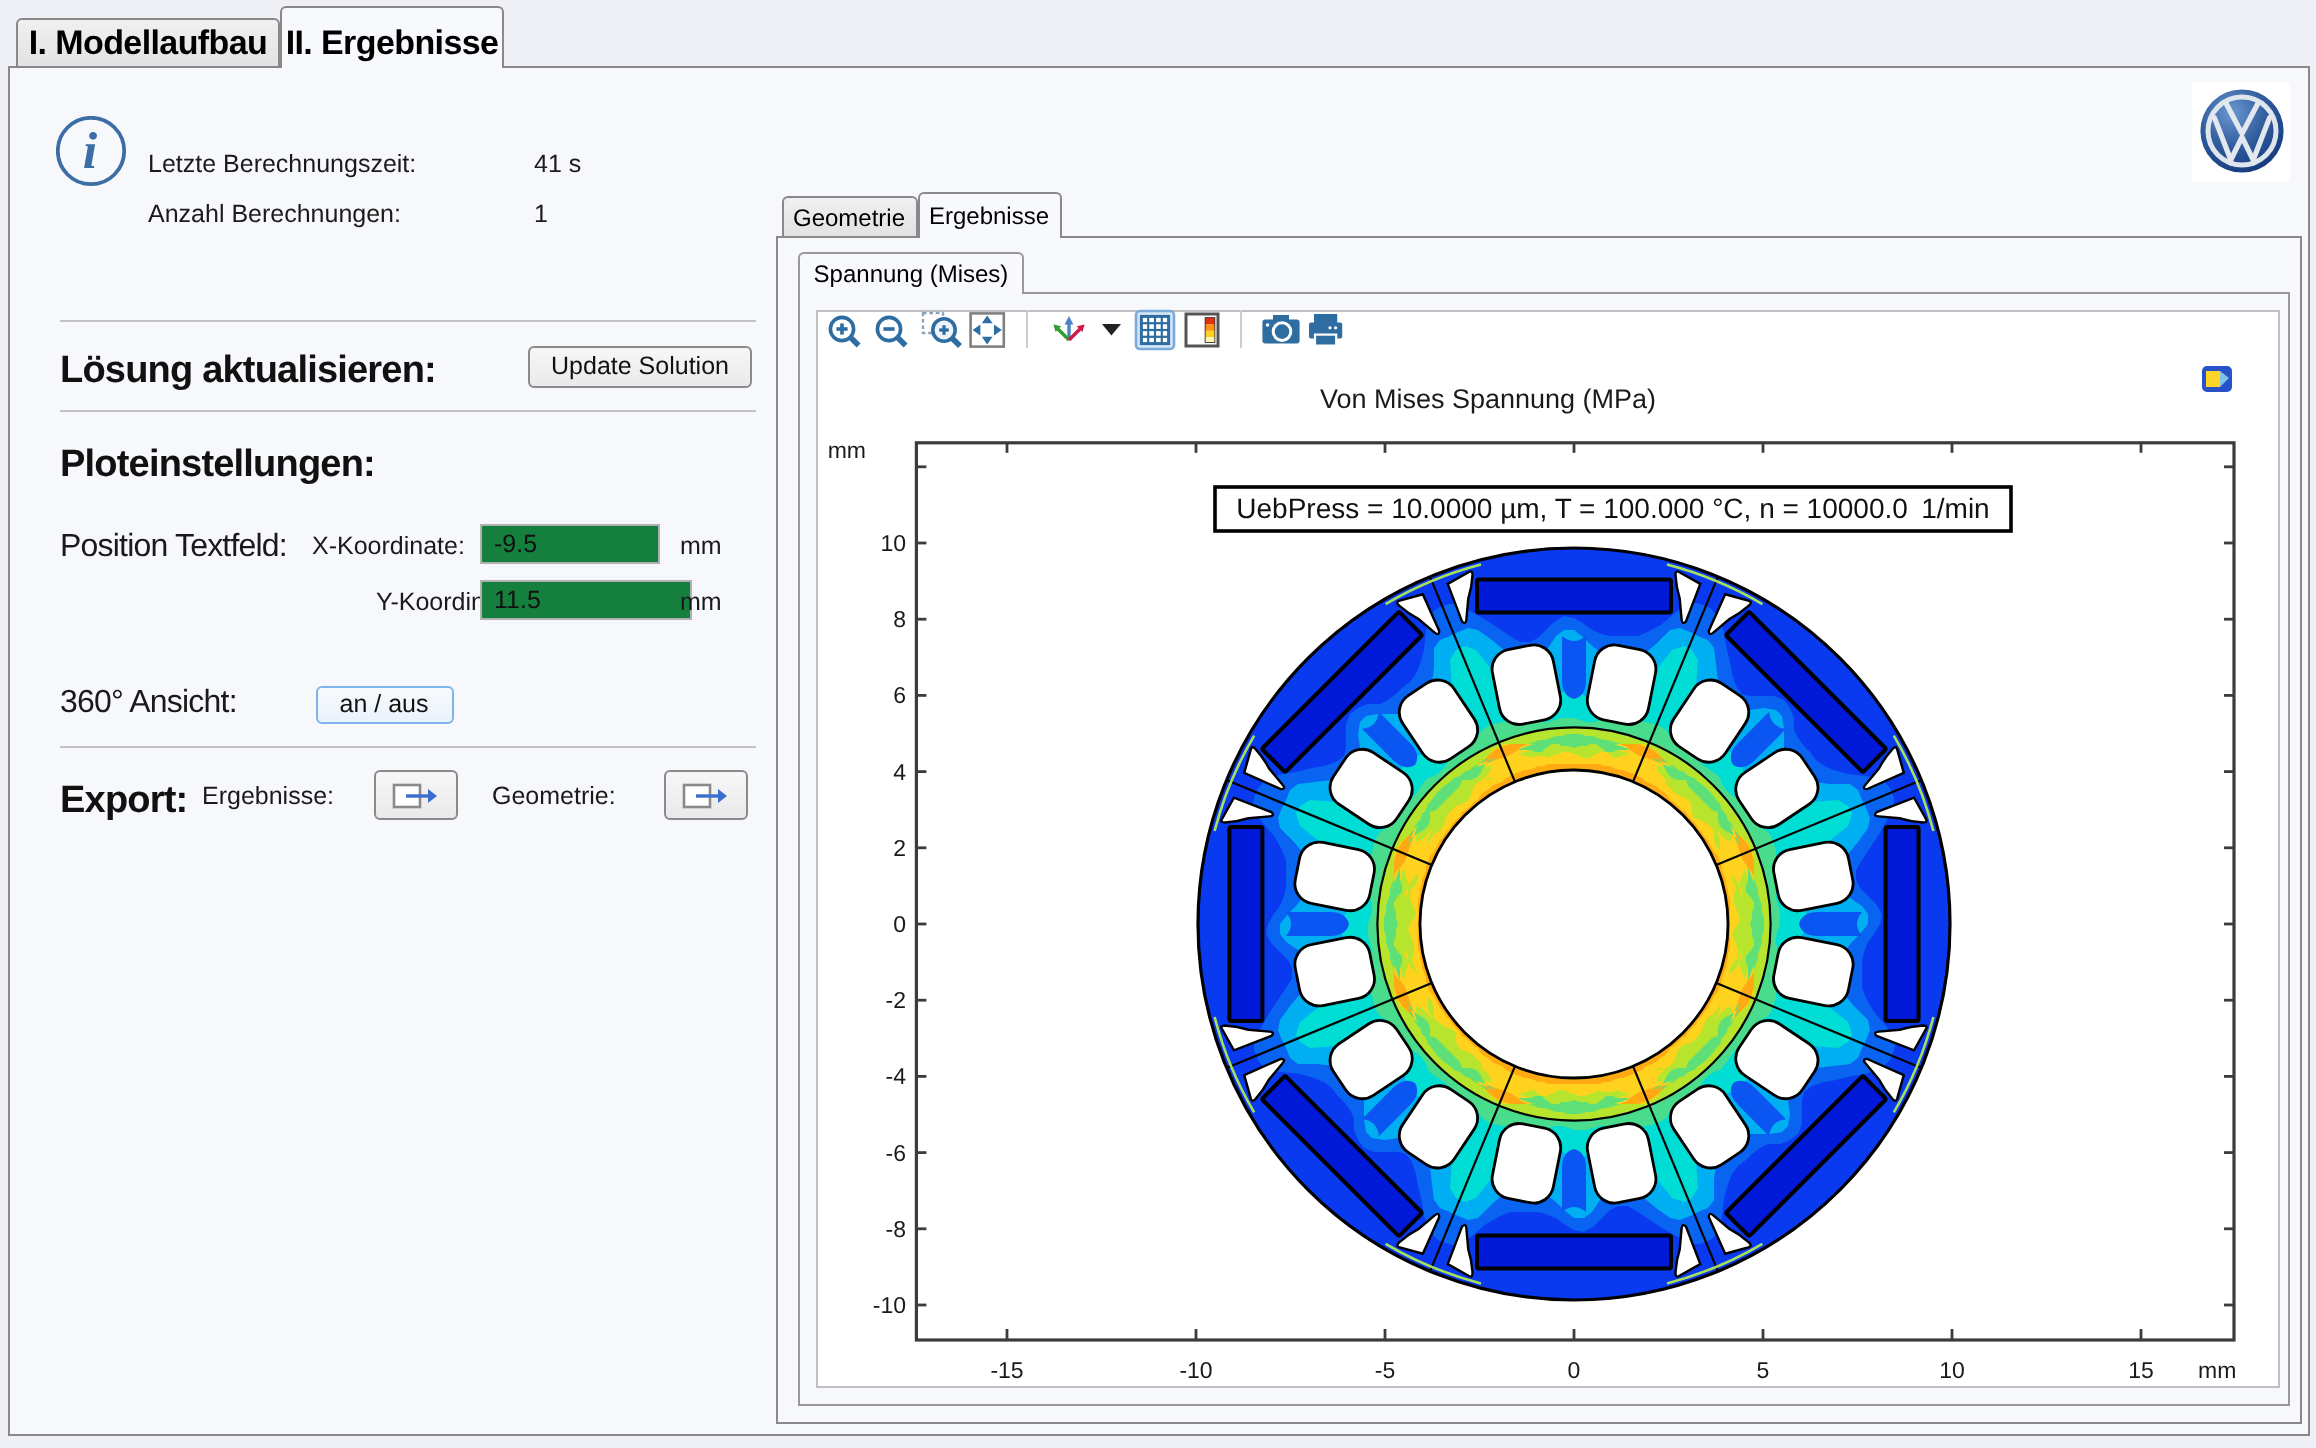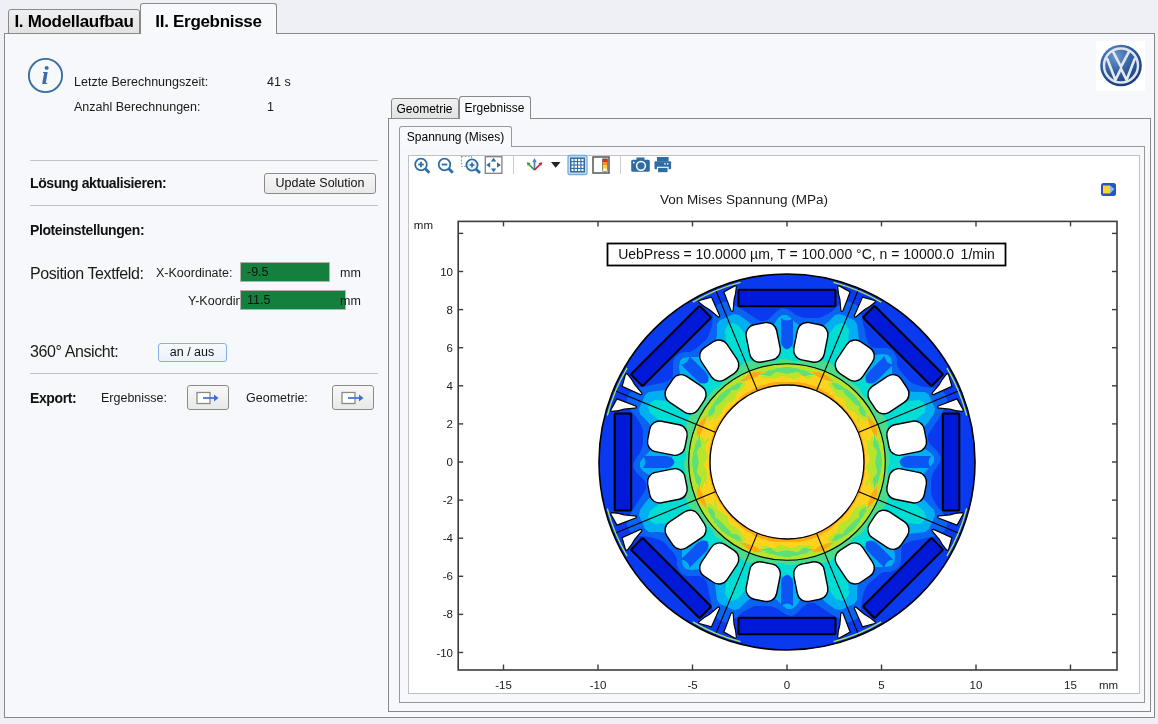--- a/index.html
+++ b/index.html
@@ -5,33 +5,33 @@
  font-family:"Liberation Sans",sans-serif;background:#eef0f5;}
 *{box-sizing:border-box;}
 .abs{position:absolute;}
 .panel{position:absolute;background:#f7f8fb;border:1px solid #898989;}
 .tab{position:absolute;border:1px solid #898989;border-radius:3px 3px 0 0;
  display:flex;align-items:center;justify-content:center;}
 .tab.on{background:#f8f9fc;border-bottom:none;z-index:5;}
 .tab.off{background:linear-gradient(#f0f0f0,#e2e2e2);}
 .sep{position:absolute;height:1px;background:#c3c3c3;}
 .lbl{position:absolute;font-size:12.5px;color:#1a1a1a;white-space:nowrap;}
-.big{position:absolute;font-size:14px;font-weight:bold;color:#111;white-space:nowrap;letter-spacing:-0.4px;}
+.big{position:absolute;font-size:19px;font-weight:bold;color:#111;white-space:nowrap;letter-spacing:-0.4px;}
 .und{position:absolute;font-size:16px;color:#1a1a1a;white-space:nowrap;letter-spacing:-0.4px;}
 .btn{position:absolute;background:linear-gradient(#f7f7f7,#e9e9e9);border:1px solid #8a8a8a;
  border-radius:3px;display:flex;align-items:center;justify-content:center;font-size:12.5px;color:#111;}
 .inp{position:absolute;background:#15803d;border:1px solid #b0b0b0;font-size:12.5px;color:#111;
  display:flex;align-items:center;padding-left:6px;}
 </style></head>
 <body>
 
 <div class="panel" style="left:4px;top:33px;width:1151px;height:685px;"></div>
 
 <div class="tab off" style="left:8px;top:9px;width:132px;height:25px;font-size:17px;font-weight:bold;letter-spacing:-0.3px;">I.&nbsp;Modellaufbau</div>
-<div class="tab on" style="left:140px;top:3px;width:137px;height:31px;font-size:17px;font-weight:bold;letter-spacing:-0.3px;padding-top:6px;">II.&nbsp;Ergebnisse</div>
+<div class="tab on" style="left:140px;top:3px;width:112px;height:31px;font-size:17px;font-weight:bold;letter-spacing:-0.3px;padding-top:6px;">II.&nbsp;Ergebnisse</div>
 
 <svg class="abs" style="left:28px;top:58px;" width="36" height="36" viewBox="0 0 36 36">
  <circle cx="17.5" cy="17.5" r="16.6" fill="none" stroke="#3a6ea5" stroke-width="1.9"></circle>
  <text x="17" y="26" font-size="26" font-family="Liberation Serif,serif" font-style="italic" font-weight="bold" fill="#3a6ea5" text-anchor="middle">i</text>
 </svg>
 <div class="lbl" style="left:74px;top:75px;">Letzte Berechnungszeit:</div>
 <div class="lbl" style="left:267px;top:75px;">41 s</div>
 <div class="lbl" style="left:74px;top:100px;">Anzahl Berechnungen:</div>
 <div class="lbl" style="left:267px;top:100px;">1</div>
 

